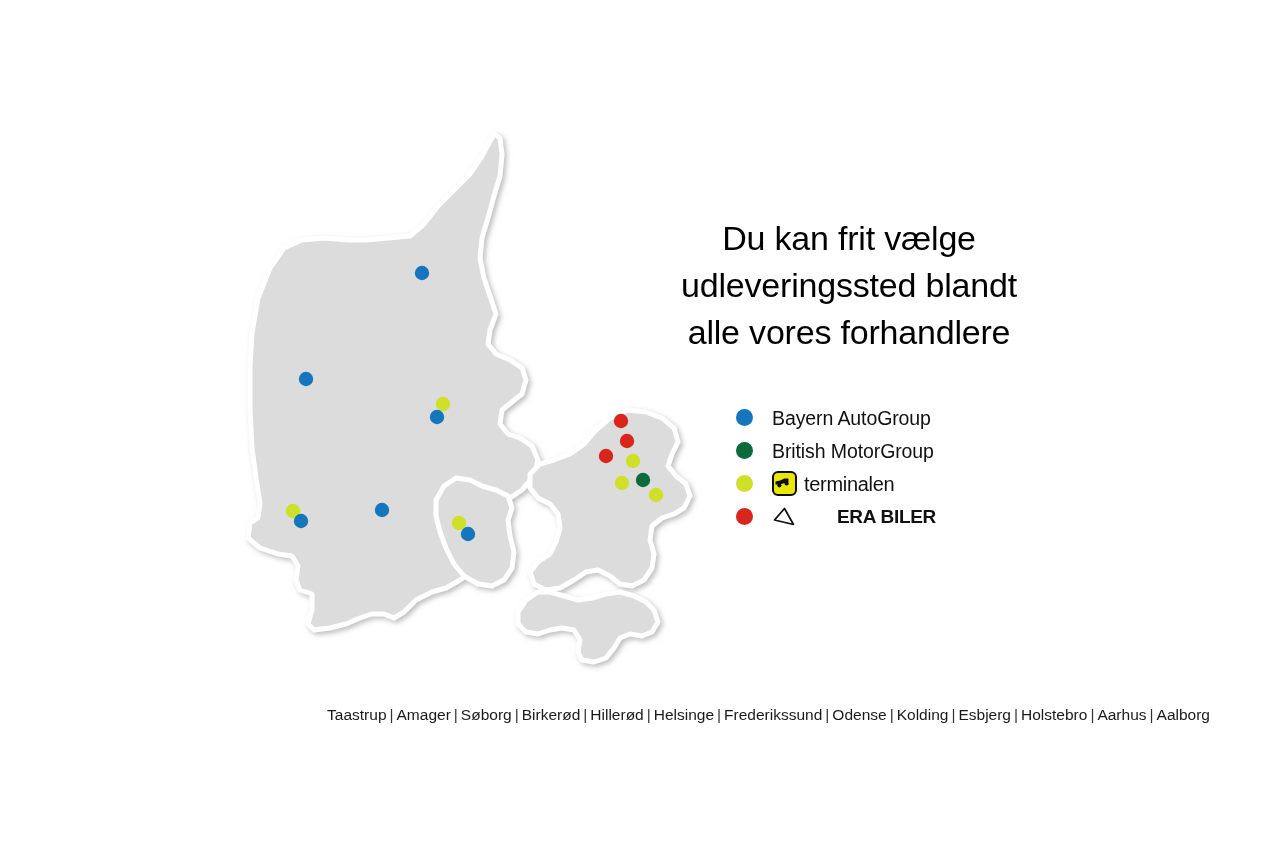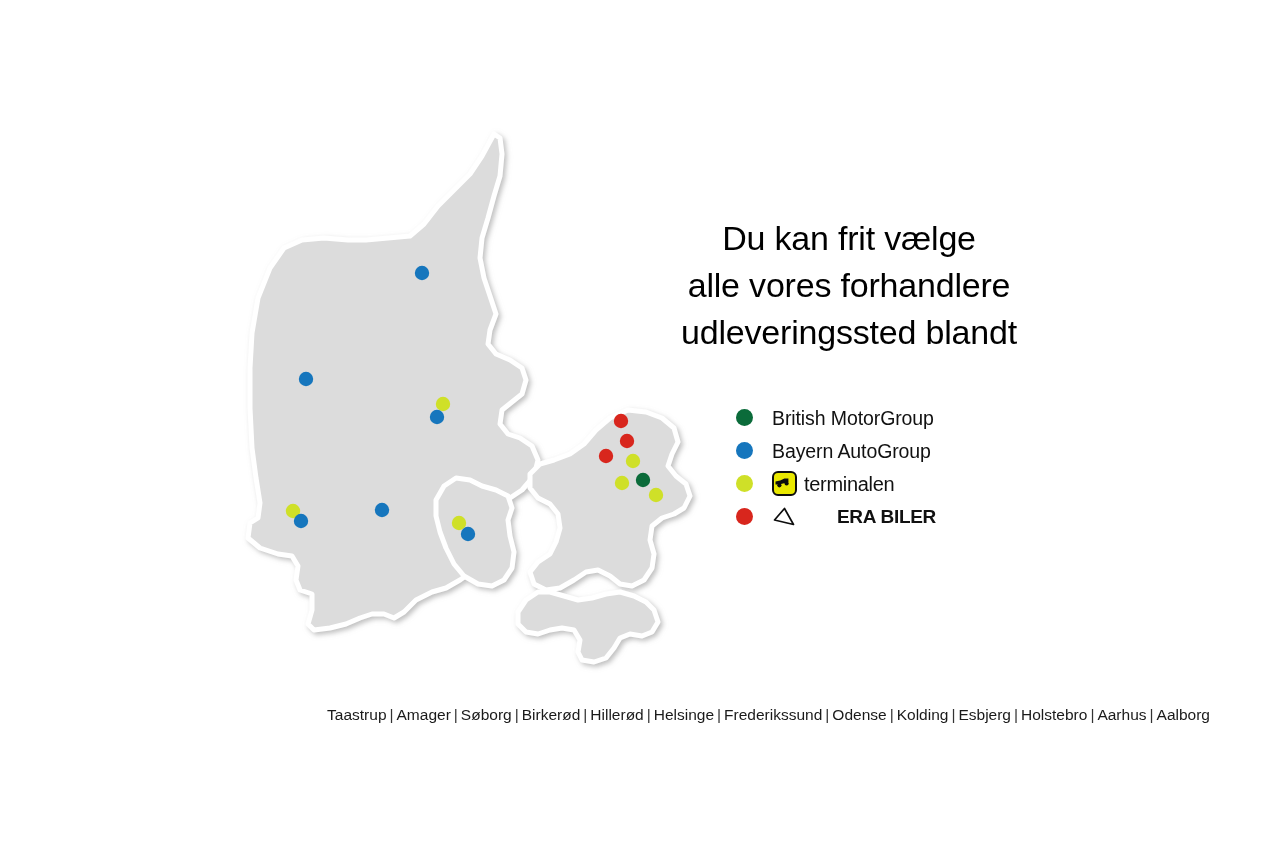--- a/index.html
+++ b/index.html
@@ -197,34 +197,34 @@
           <circle cx="395" cy="343" r="7.2" fill="#cfe028"></circle>
           <circle cx="384" cy="365" r="7.2" fill="#cfe028"></circle>
           <circle cx="405" cy="362" r="7.2" fill="#0b6b3a"></circle>
           <circle cx="418" cy="377" r="7.2" fill="#cfe028"></circle>
         </g>
     </svg>
   </div>
 
   <h1 id="headline">
     <span class="hl-line">Du kan frit vælge</span>
+    <span class="hl-line">udleveringssted blandt</span>
     <span class="hl-line">alle vores forhandlere</span>
-    <span class="hl-line">udleveringssted blandt</span>
   </h1>
 
   <div id="legend">
+
+    <div class="legend-row">
+      <span class="legend-dot" style="background: rgb(22, 118, 189);"></span>
+      <span class="legend-label">Bayern AutoGroup</span>
+    </div>
 
     <div class="legend-row">
       <span class="legend-dot" style="background: rgb(11, 107, 58);"></span>
       <span class="legend-label">British MotorGroup</span>
-    </div>
-
-    <div class="legend-row">
-      <span class="legend-dot" style="background: rgb(22, 118, 189);"></span>
-      <span class="legend-label">Bayern AutoGroup</span>
     </div>
 
     <div class="legend-row legend-logo-row">
       <span class="legend-dot" style="background: rgb(207, 224, 40);"></span>
       <span class="term-mark">
         <svg width="20" height="20" viewBox="0 0 20 20" xmlns="http://www.w3.org/2000/svg">
           <path d="M1.5 11.5 L1.5 8.6 L6.2 7.4 L10.4 5.6 L14.4 5.6
                    L14.4 9.0 L10.0 10.2 L5.0 11.6 Z" fill="#0d0d0d"></path>
           <circle cx="5.4" cy="12.3" r="2.1" fill="#0d0d0d"></circle>
           <circle cx="12.6" cy="10.4" r="2.1" fill="#0d0d0d"></circle>

